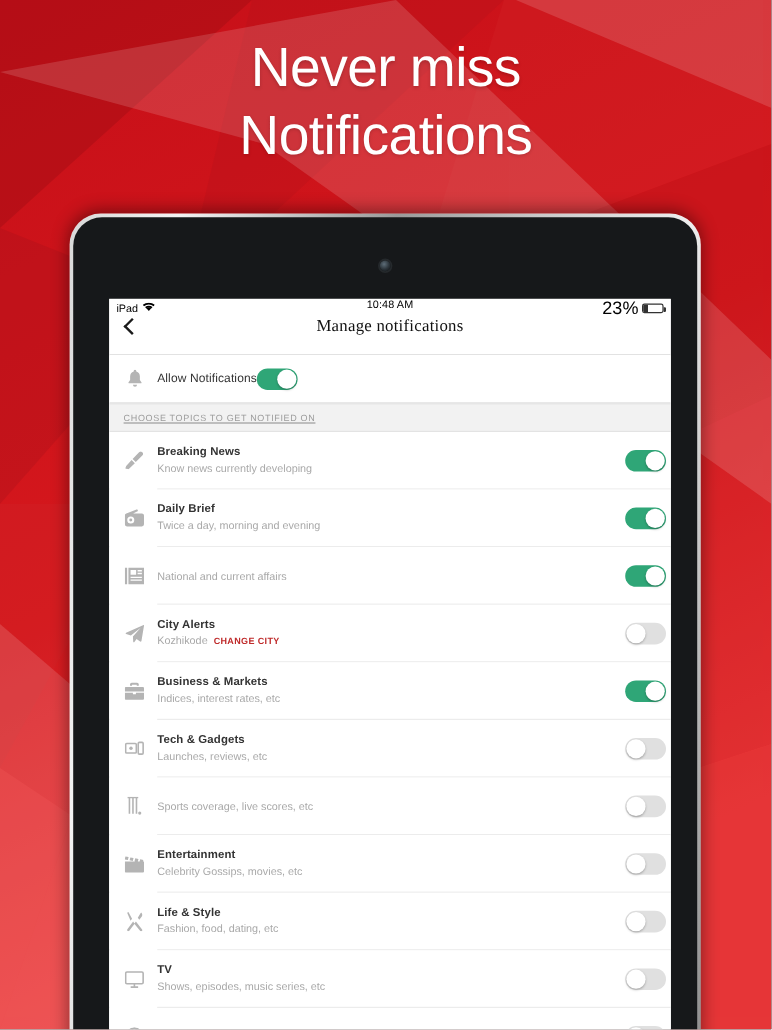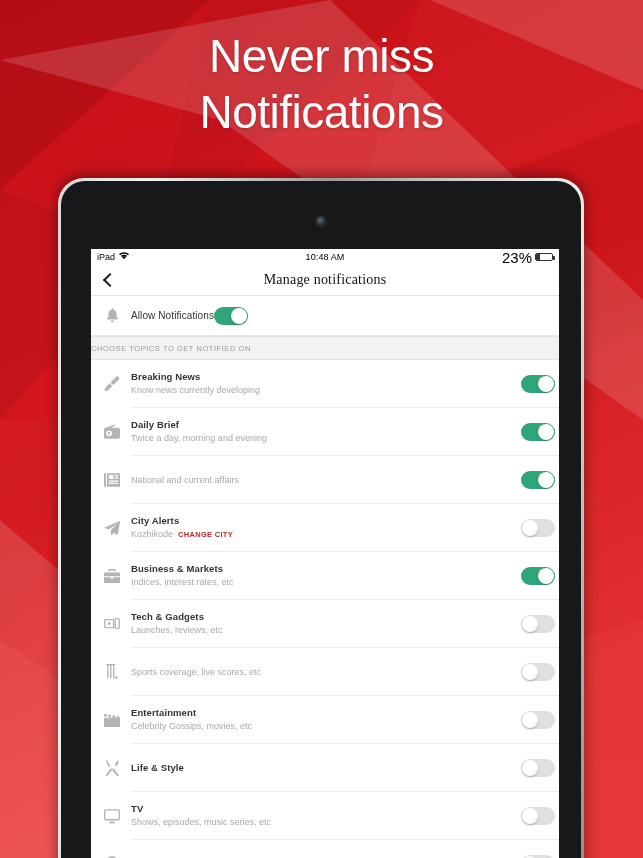--- a/index.html
+++ b/index.html
@@ -66,21 +66,21 @@
     background: #ffffff;
     overflow: hidden;
     display: flex;
     flex-direction: column;
   }
 
   
   .statusbar {
     height: 16px;
     flex: 0 0 16px;
-    display: flex; align-items: center;
+    display: flex; 
     padding: 0 6px;
     font-size: 9px;
     color: #000;
     background: #fff;
     position: relative;
   }
   .sb-left { display: flex; align-items: center; gap: 4px; }
   .sb-center {
     position: absolute; left: 0; right: 0; text-align: center;
     font-size: 9px; font-weight: 400; letter-spacing: .1px;
@@ -98,21 +98,21 @@
     width: 2px; height: 4px; background: #333; border-radius: 0 1px 1px 0;
   }
   .batt > i {
     display: block; height: 100%; width: 23%; background: #333;
     border-radius: 1px 0 0 1px;
   }
 
   
   .navbar {
     flex: 0 0 31px;
-    display: flex; align-items: center;
+    display: flex; 
     background: #fff;
     border-bottom: 1px solid #e2e2e2;
     position: relative;
     padding: 0 10px;
   }
   .back-chevron {
     width: 14px; height: 14px; position: relative; cursor: pointer;
   }
   .back-chevron::before {
     content: ""; position: absolute; left: 4px; top: 2px;
@@ -165,23 +165,25 @@
   }
 
   .sep { height: 1px; background: #ececec; margin-left: 40px; }
 
   
   .section-head {
     background: #f2f2f2;
     border-top: 1px solid #e3e3e3;
     border-bottom: 1px solid #e3e3e3;
     height: 24px; display: flex; align-items: center;
+    padding-left: 12px;
     font-size: 7.5px; letter-spacing: .55px;
     color: #9c9c9c;
     text-transform: uppercase;
+    text-decoration: underline;
   }
 
   
   .switch {
     flex: 0 0 34px;
     width: 34px; height: 18px; border-radius: 9px;
     position: relative; cursor: pointer;
     background: #e0e0e0;
     transition: background .15s;
   }
@@ -422,20 +424,23 @@
               </div>
               <div class="sep"></div>
               <div class="row topic">
                 <div class="row-icon">
                   <svg width="16" height="16" viewBox="0 0 18 18" fill="currentColor">
                     <path d="M2.2 0.6 3.4 0l3.4 6.4-1.4 1.9ZM15.3.4a3.3 3.3 0 0 1 .3 4.3l-2 2.6-1.4-1.9 2.1-3.6ZM7.8 9l1.4 1.9-5 6.6a1.1 1.1 0 0 1-1.8-1.3Zm2.6-.1 5.8 7.4a1.1 1.1 0 0 1-1.7 1.4L8.9 10.9Z"></path>
                   </svg>
                 </div>
                 <div class="texts">
                   <div class="t-title">Life &amp; Style</div>
+                  <div class="t-sub">
+                    <span>Fashion, food, dating, etc</span>
+                  </div>
                 </div>
                 <div class="switch">
                   <div class="knob"></div>
                 </div>
               </div>
               <div class="sep"></div>
               <div class="row topic">
                 <div class="row-icon">
                   <svg width="16" height="16" viewBox="0 0 18 18" fill="none" stroke="currentColor" stroke-width="1.5">
                     <rect x="0.8" y="2.2" width="16.4" height="11" rx="1.2"></rect>

